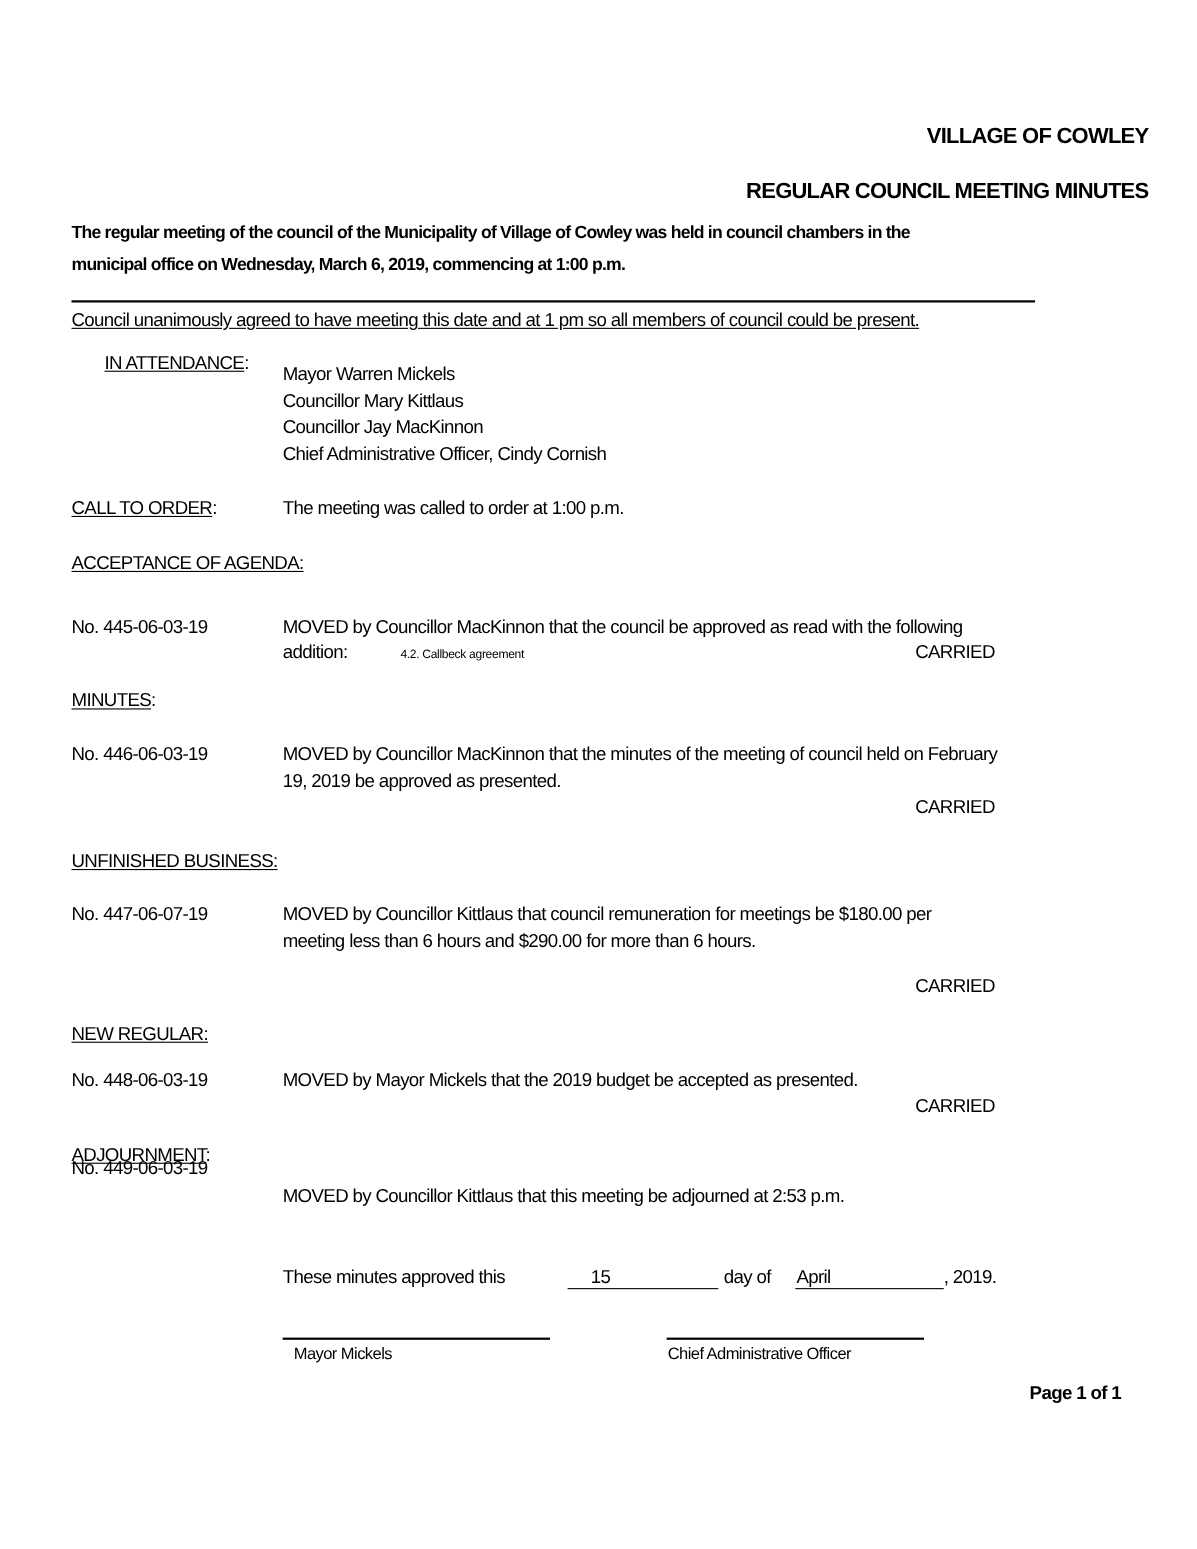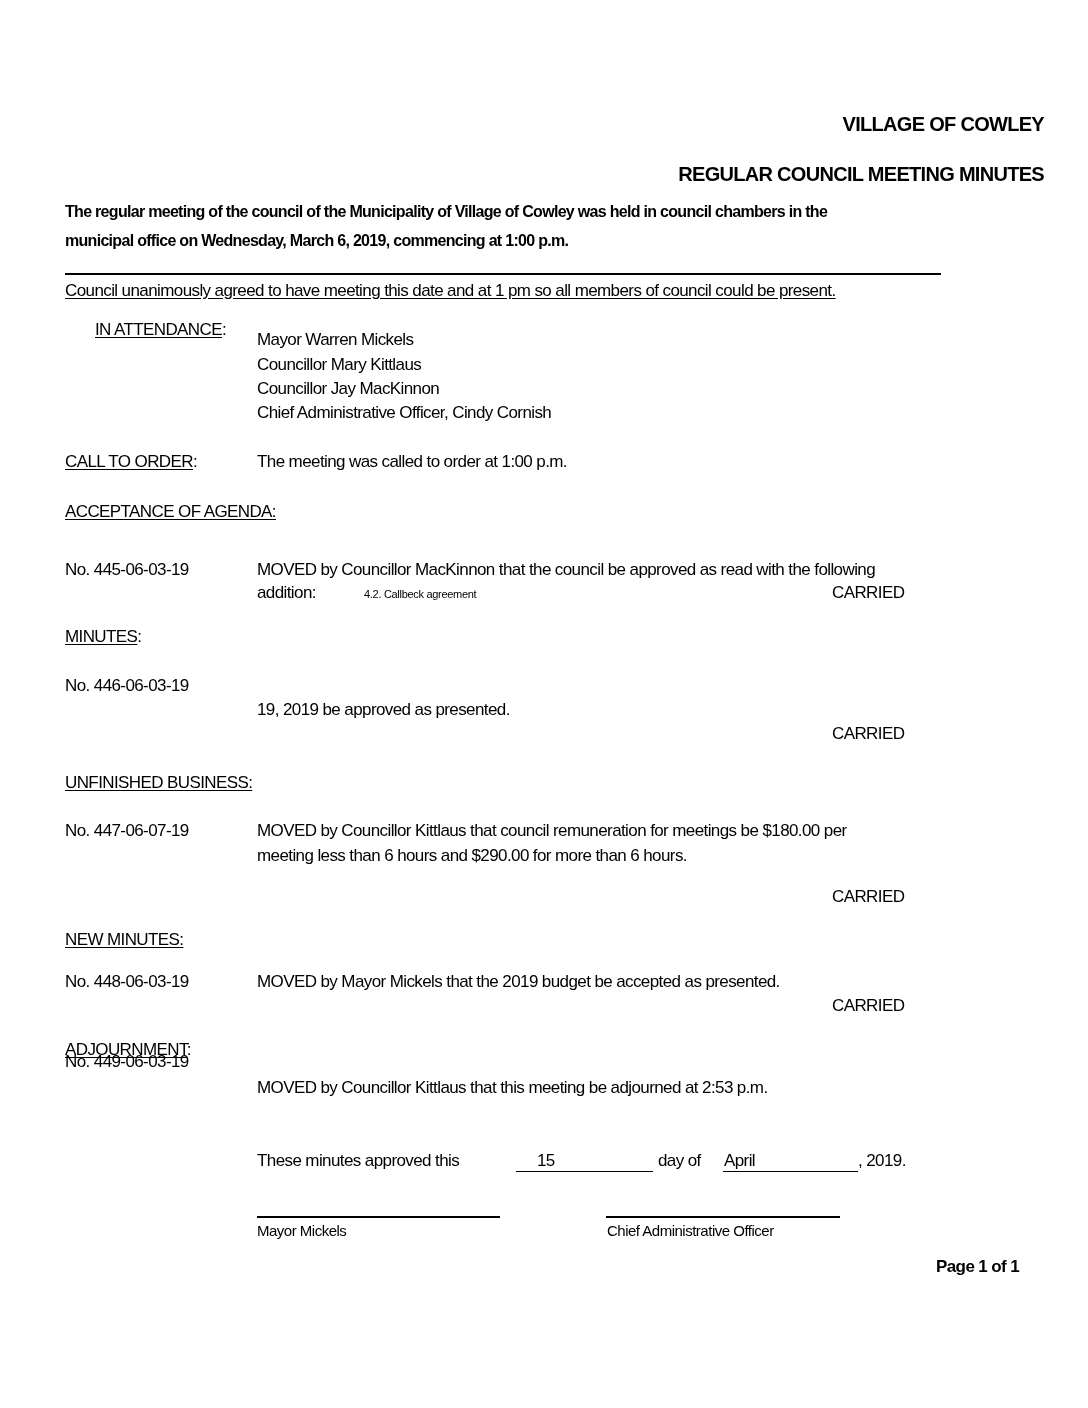--- a/index.html
+++ b/index.html
@@ -39,46 +39,47 @@
   <div class="abs t" style="left:257px; top:452px;">The meeting was called to order at 1:00 p.m.</div>
 
   <div class="abs t u" style="left:65px; top:502px;">ACCEPTANCE OF AGENDA:</div>
   <div class="abs t" style="left:65px; top:560px;">No. 445-06-03-19</div>
   <div class="abs t" style="left:257px; top:560px;">MOVED by Councillor MacKinnon that the council be approved as read with the following</div>
   <div class="abs t" style="left:257px; top:583px;"><span>addition:</span> <span class="small">4.2. Callbeck agreement</span></div>
   <div class="abs t" style="left:832px; top:583px;">CARRIED</div>
 
   <div class="abs t" style="left:65px; top:627px;"><span class="u">MINUTES</span><span>:</span></div>
   <div class="abs t" style="left:65px; top:676px;">No. 446-06-03-19</div>
+  <div class="abs t" style="left:257px; top:676px;">MOVED by Councillor MacKinnon that the minutes of the meeting of council held on February</div>
   <div class="abs t" style="left:257px; top:700px;">19, 2019 be approved as presented.</div>
   <div class="abs t" style="left:832px; top:724px;">CARRIED</div>
 
   <div class="abs t u" style="left:65px; top:773px;">UNFINISHED BUSINESS:</div>
   <div class="abs t" style="left:65px; top:821px;">No. 447-06-07-19</div>
   <div class="abs t" style="left:257px; top:821px;">MOVED by Councillor Kittlaus that council remuneration for meetings be $180.00 per</div>
   <div class="abs t" style="left:257px; top:846px;">meeting less than 6 hours and $290.00 for more than 6 hours.</div>
   <div class="abs t" style="left:832px; top:887px;">CARRIED</div>
 
-  <div class="abs t u" style="left:65px; top:930px;">NEW MINUTES:</div>
+  <div class="abs t u" style="left:65px; top:930px;">NEW REGULAR:</div>
   <div class="abs t" style="left:65px; top:972px;">No. 448-06-03-19</div>
   <div class="abs t" style="left:257px; top:972px;">MOVED by Mayor Mickels that the 2019 budget be accepted as presented.</div>
   <div class="abs t" style="left:832px; top:996px;">CARRIED</div>
 
   <div class="abs t" style="left:65px; top:1040px;"><span class="u">ADJOURNMENT</span><span>:</span></div>
   <div class="abs t" style="left:65px; top:1052px;">No. 449-06-03-19</div>
   <div class="abs t" style="left:257px; top:1078px;">MOVED by Councillor Kittlaus that this meeting be adjourned at 2:53 p.m.</div>
 
   <div class="abs t" style="left:257px; top:1151px;">These minutes approved this</div>
   <div class="abs t" style="left:537px; top:1151px;">15</div>
   <div class="hr" style="left:516px; top:1171px; width:137px;"></div>
   <div class="abs t" style="left:658px; top:1151px;">day of</div>
   <div class="abs t" style="left:724px; top:1151px;">April</div>
   <div class="hr" style="left:723px; top:1171px; width:135px;"></div>
   <div class="abs t" style="left:858px; top:1151px;">, 2019.</div>
 
   <div class="hr" style="left:257px; top:1216px; width:243px; height:2px;"></div>
-  <div class="abs sig" style="left:257px; top:1222px;">Mayor Mickels</div>
+  <div class="abs sig" style="left:267px; top:1222px;">Mayor Mickels</div>
   <div class="hr" style="left:606px; top:1216px; width:234px; height:2px;"></div>
   <div class="abs sig" style="left:607px; top:1222px;text-align:center;">Chief Administrative Officer</div>
 
   <div class="abs t b" style="left:936px; top:1257px;">Page 1 of 1</div>
 
 </div>
 
 </body></html>

